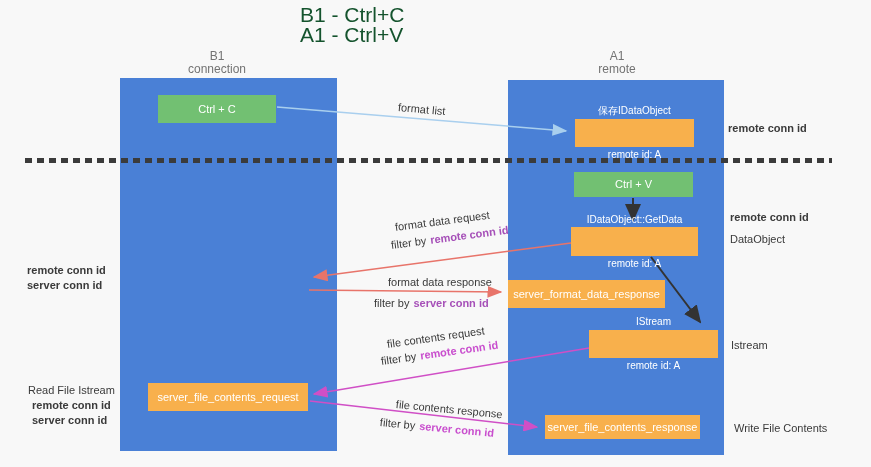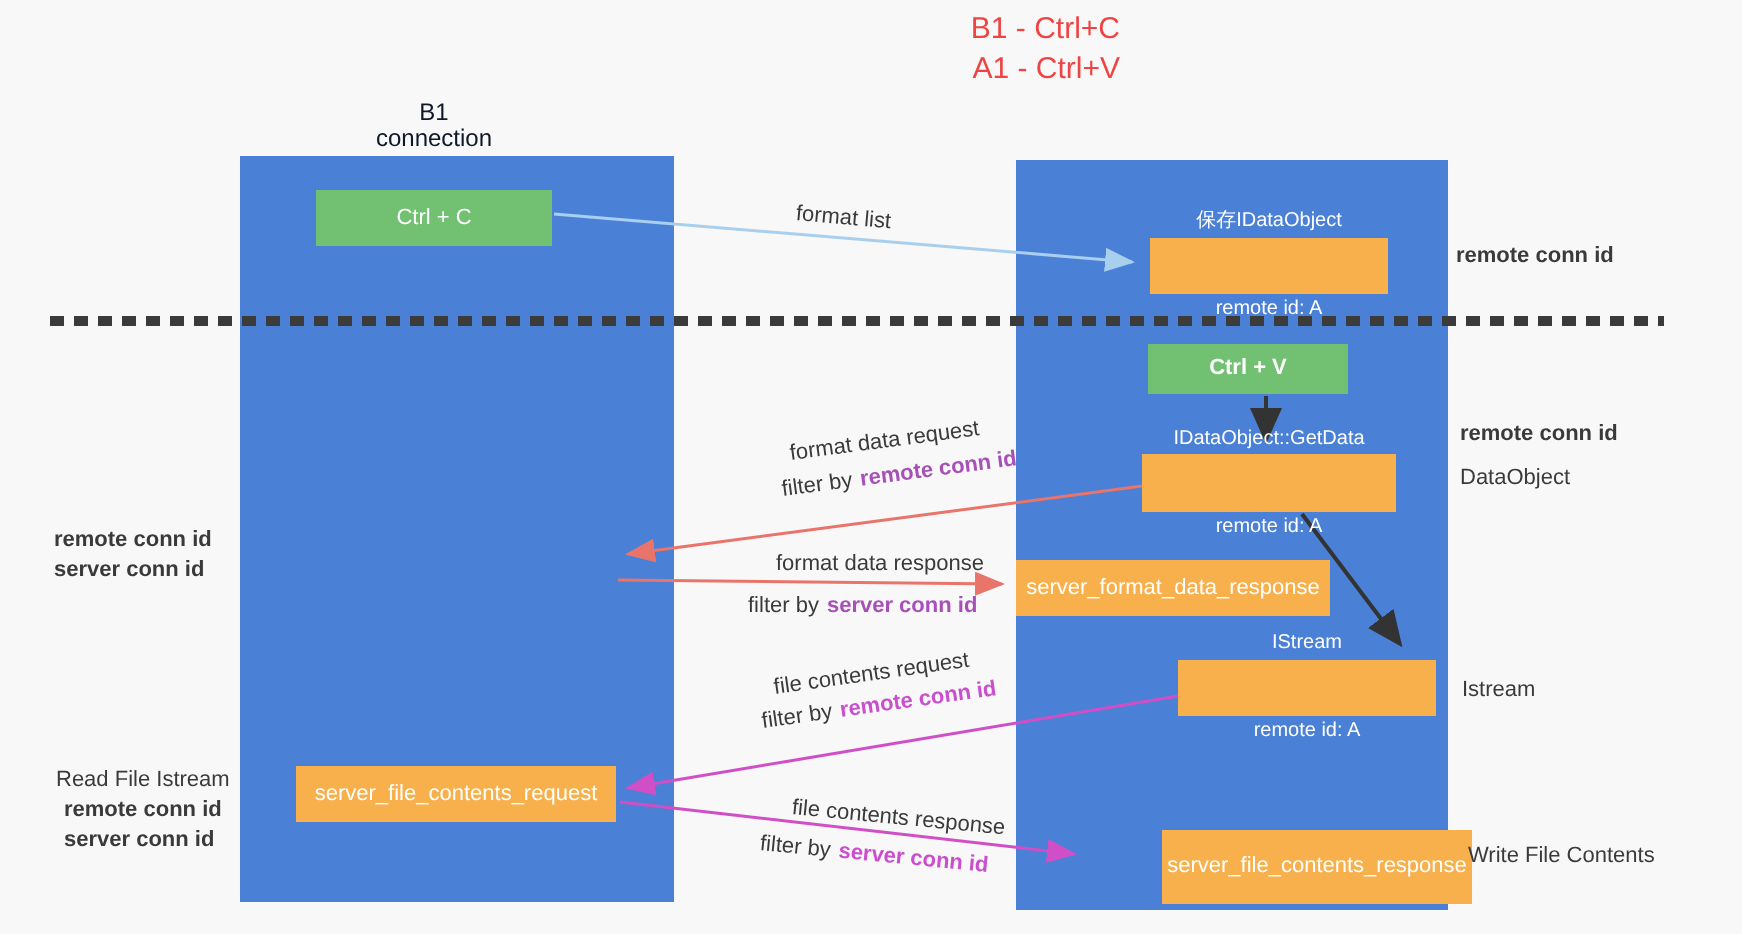--- a/index.html
+++ b/index.html
@@ -1,48 +1,48 @@
 <!DOCTYPE html>
 <html><head>
 <meta charset="utf-8">
 <style>
   * { margin:0; padding:0; box-sizing:border-box; }
   body { background:#f8f8f8; font-family:"Liberation Sans","DejaVu Sans",sans-serif; }
   .stage { position:relative; width:871px; height:467px; background:#f8f8f8; overflow:hidden; }
 
-  .title { position:absolute; left:300px; top:5px; width:260px; text-align:right;
-           font-size:15px; line-height:20px; color:#ef4444; }
+  .title { position:absolute; left:300px; top:5px; width:260px; text-align:left;
+           font-size:21px; line-height:20px; color:#14532d; }
 
   .head { position:absolute; width:120px; text-align:center; font-size:12px;
-          line-height:13px; color:#0f172a; }
+          line-height:13px; color:#737373; }
   .head-b1 { left:157px; top:50px; }
   .head-a1 { left:557px; top:50px; }
 
   .lifeline { position:absolute; background:#4a80d6; }
   .ll-b1 { left:120px; top:78px; width:217px; height:373px; }
   .ll-a1 { left:508px; top:80px; width:216px; height:375px; }
 
   .dashline { position:absolute; left:25px; top:158px; width:807px; height:5px;
     background:repeating-linear-gradient(90deg,#3b3b3b 0,#3b3b3b 7px,transparent 7px,transparent 12px); }
 
   .node { position:absolute; display:flex; flex-direction:column; align-items:center;
           justify-content:center; color:#fff; font-size:11px; text-align:center; line-height:13px; }
   .green  { background:#72c072; }
   .orange { background:#f8b04c;gap:32px; }
   .small  { font-size:10px; line-height:12px; }
 
   .n-ctrlc { left:158px; top:95px;  width:118px; height:28px; }
   .n-save  { left:575px; top:119px; width:119px; height:28px; }
-  .n-ctrlv { left:574px; top:172px; width:100px; height:25px;font-weight:bold; }
+  .n-ctrlv { left:574px; top:172px; width:119px; height:25px; }
   .n-getdata { left:571px; top:227px; width:127px; height:29px; }
   .n-freq  { left:152px; top:267px; width:155px; height:30px; }
   .n-fresp { left:508px; top:280px; width:157px; height:28px; }
   .n-istream { left:589px; top:330px; width:129px; height:28px; }
   .n-fcreq { left:148px; top:383px; width:160px; height:28px; }
-  .n-fcresp { left:545px; top:415px; width:155px; height:37px;margin-left:36px; }
+  .n-fcresp { left:545px; top:415px; width:155px; height:24px; }
 
   svg.arrows { position:absolute; left:0; top:0; width:871px; height:467px; }
 
   .alabel { position:absolute; font-size:11px; color:#3a3a3a; white-space:nowrap;
             transform-origin:left center; }
   .hl { font-weight:bold; }
   .purple  { color:#a650b8; }
   .magenta { color:#c94fce; }
   .greent  { color:#5cb85c; }
   .fb { margin-right:4px; }
@@ -56,20 +56,24 @@
 <div class="stage">
 
   <div class="title">
     <div>B1 - Ctrl+C</div>
     <div>A1 - Ctrl+V</div>
   </div>
 
   <div class="head head-b1">
     <div>B1</div>
     <div>connection</div>
+  </div>
+  <div class="head head-a1">
+    <div>A1</div>
+    <div>remote</div>
   </div>
 
   <div class="lifeline ll-b1"></div>
   <div class="lifeline ll-a1"></div>
 
   <div class="dashline"></div>
 
   <svg class="arrows" viewBox="0 0 871 467">
     <defs>
       <marker id="m-blue" markerWidth="10" markerHeight="8" refX="9" refY="4" orient="auto">

